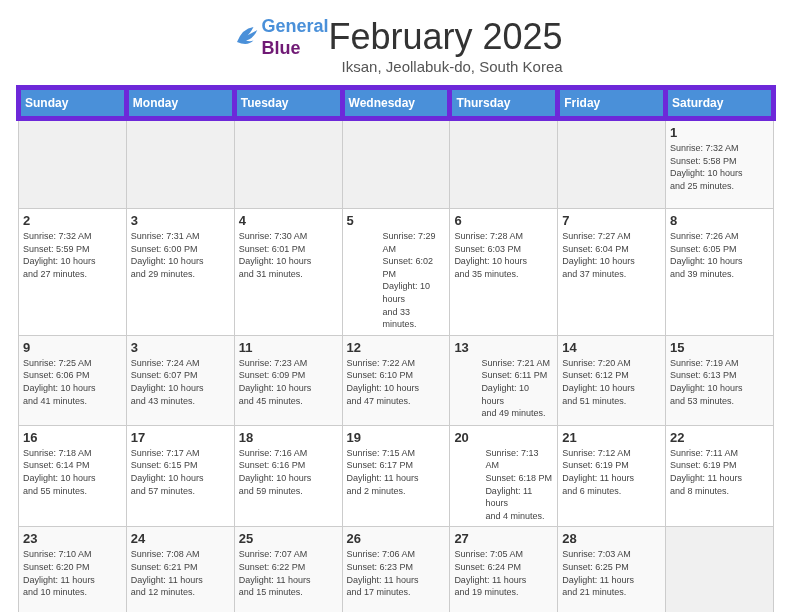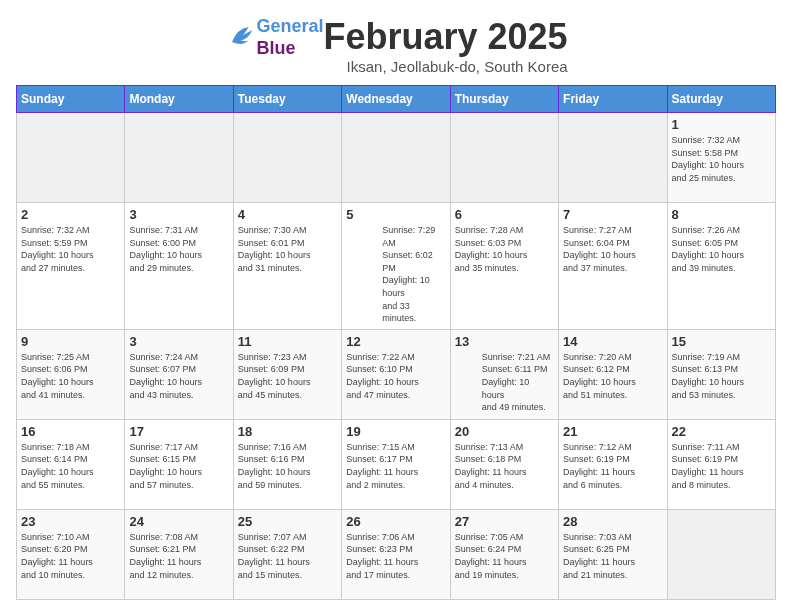--- a/index.html
+++ b/index.html
@@ -32,40 +32,40 @@
     .logo-bird {
       width: 30px;
       height: 30px;
       margin-left: 2px;
     }
     .title-area {
       text-align: right;
     }
     .month-title {
       font-size: 36px;
-      font-weight: bold;
+      font-weight: normal;
       color: #333;
     }
     .location {
       font-size: 15px;
       color: #555;
     }
     table {
       width: 100%;
       border-collapse: collapse;
       table-layout: fixed;
     }
     thead th {
       background-color: #4a90d9;
       color: white;
       font-size: 12px;
       font-weight: bold;
       padding: 6px 4px;
       text-align: left;
-      border: 1px solid #6d28d9;
+      border: 5px solid #6d28d9;
     }
     tbody td {
       vertical-align: top;
       border: 1px solid #ccc;
       padding: 4px;
       font-size: 9.5px;
       color: #333;
       height: 90px;
       background: #fff;
     }
@@ -263,21 +263,21 @@
         </td>
         <td>
           <span class="day-num">19</span>
           <div class="day-info" style="white-space: pre-line;">Sunrise: 7:15 AM
 Sunset: 6:17 PM
 Daylight: 11 hours
 and 2 minutes.</div>
         </td>
         <td>
           <span class="day-num">20</span>
-          <div class="day-info" style="white-space: pre-line;">Sunrise: 7:13 AM
+          <div class="day-info" style="white-space: pre-line; margin-left: 31px;">Sunrise: 7:13 AM
 Sunset: 6:18 PM
 Daylight: 11 hours
 and 4 minutes.</div>
         </td>
         <td>
           <span class="day-num">21</span>
           <div class="day-info" style="white-space: pre-line;">Sunrise: 7:12 AM
 Sunset: 6:19 PM
 Daylight: 11 hours
 and 6 minutes.</div>

